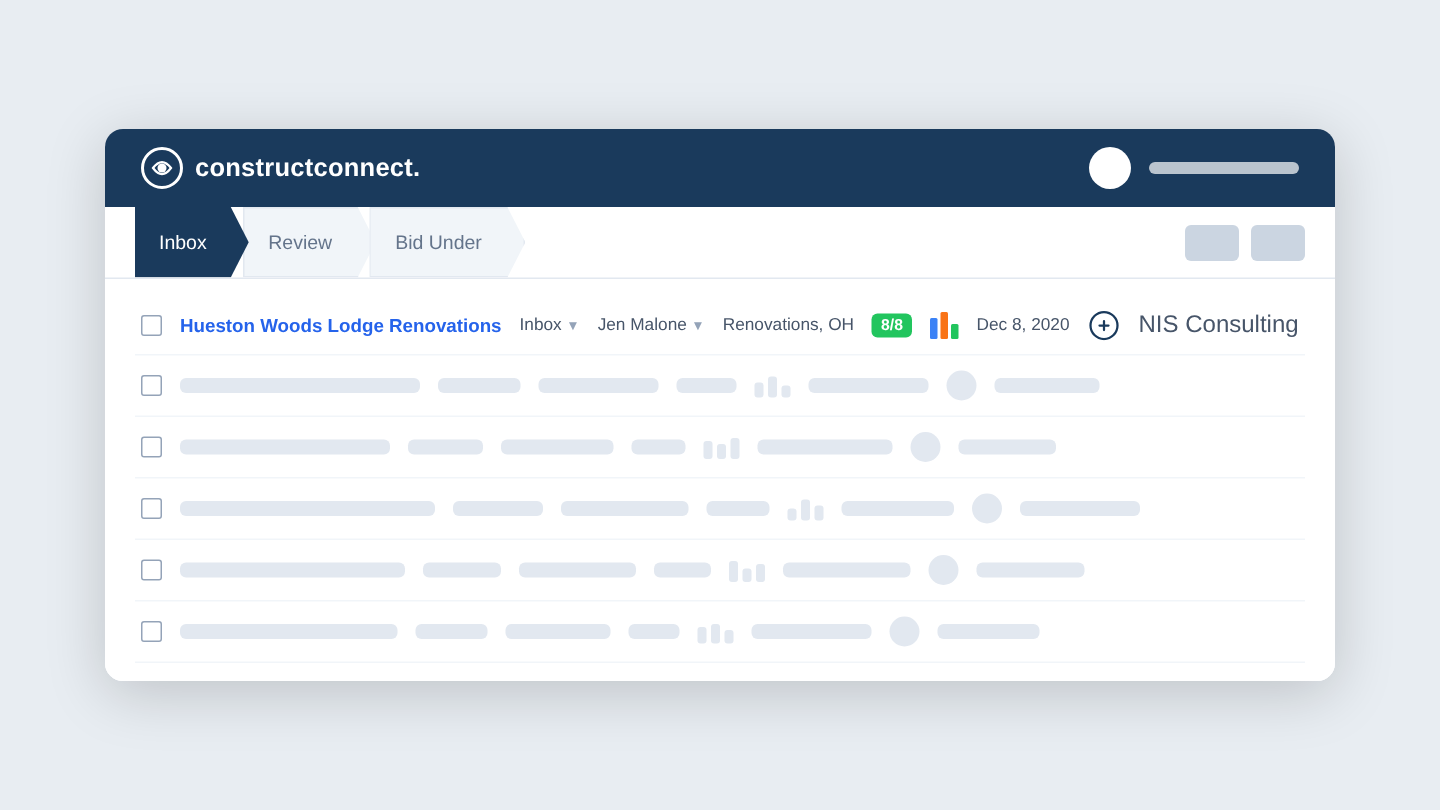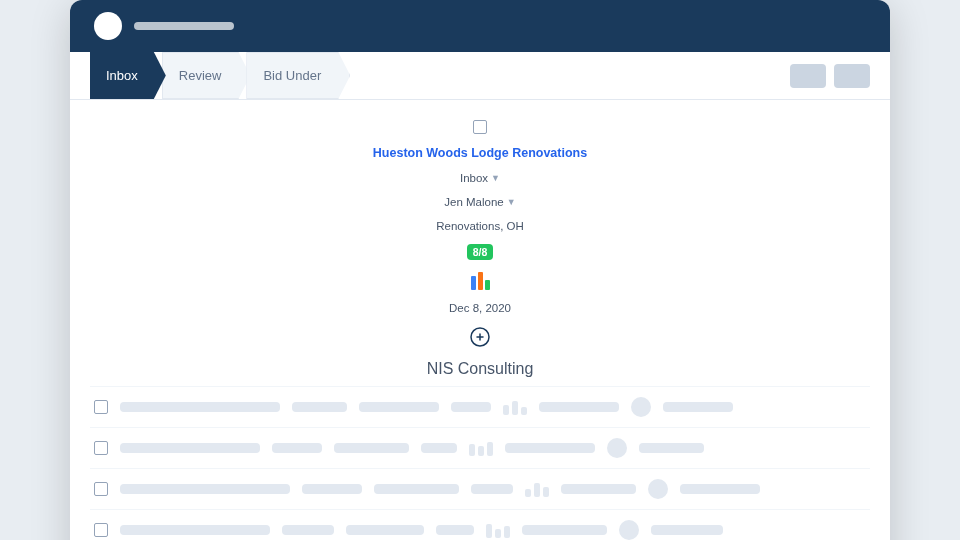--- a/index.html
+++ b/index.html
@@ -125,21 +125,20 @@
       background: #fff;
     }
     
     .row {
       display: flex;
       align-items: center;
       padding: 8px 4px;
       border-bottom: 1px solid #f1f5f9;
       gap: 12px;
       min-height: 38px;
-      flex-direction: column;
     }
     .row-checkbox {
       width: 14px;
       height: 14px;
       border: 1.5px solid #94a3b8;
       border-radius: 2px;
       background: #fff;
       flex-shrink: 0;
     }
     .project-name {
@@ -243,20 +242,31 @@
       border-radius: 2px;
       width: 6px;
     }
   </style>
 </head>
 <body>
 
 <div class="window">
 
   <div class="topbar">
+    <div class="logo">
+
+      <svg class="logo-icon" viewBox="0 0 28 28" fill="none">
+        <circle cx="14" cy="14" r="13" stroke="#fff" stroke-width="2"></circle>
+        <path d="M8 14 Q14 6 20 14 Q14 22 8 14Z" fill="none" stroke="#fff" stroke-width="1.5"></path>
+        <circle cx="14" cy="14" r="3" fill="#fff"></circle>
+      </svg>
+      <span class="logo-text">
+        <span>construct</span><span>connect.</span>
+      </span>
+    </div>
     <div class="topbar-right">
       <div class="avatar-circle"></div>
       <div class="topbar-bar"></div>
     </div>
   </div>
 
   <div class="main">
 
     <div class="tabs">
       <div class="tab active">

